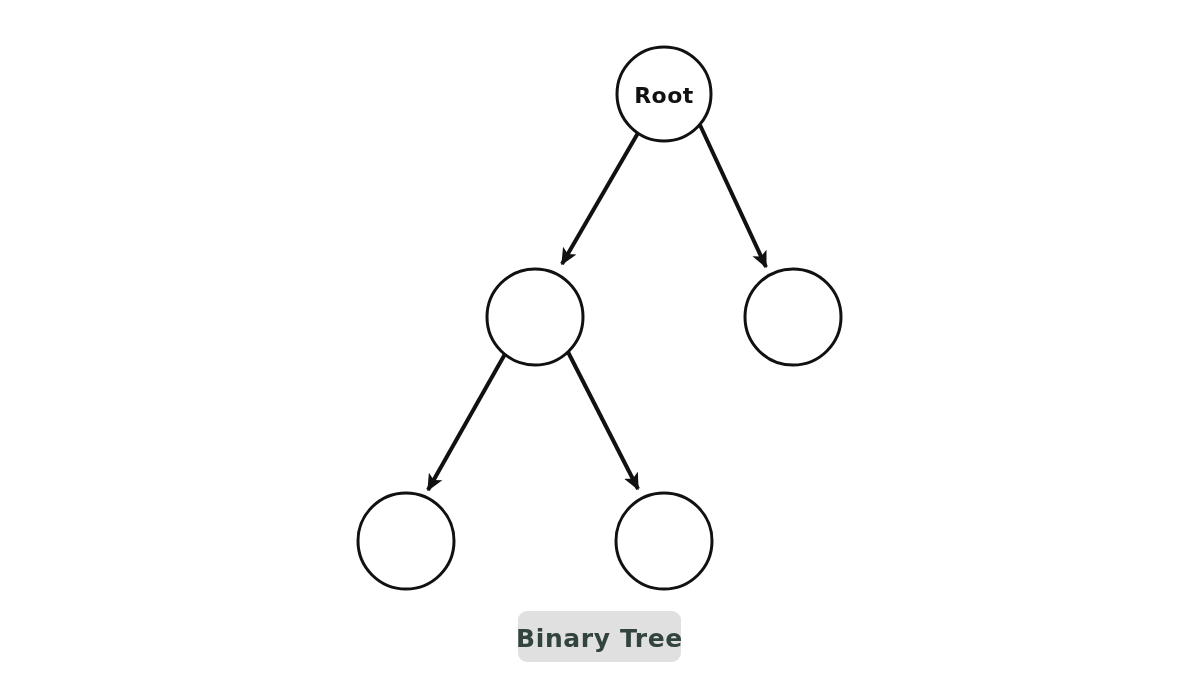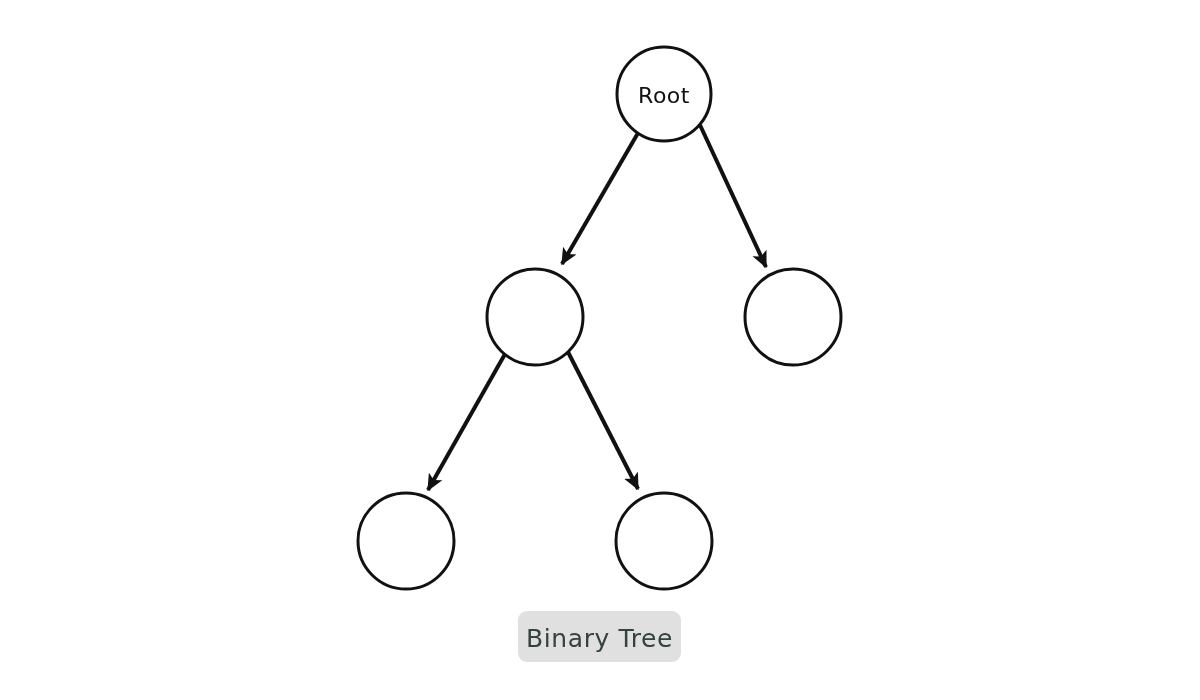--- a/index.html
+++ b/index.html
@@ -11,20 +11,21 @@
     width: 1200px;
     height: 700px;
     overflow: hidden;
     font-family: "DejaVu Sans", sans-serif;
   }
   #canvas-root {
     position: relative;
     width: 1200px;
     height: 688px;
     background: #ffffff;
+    font-weight: bold;
   }
   #tree-svg {
     position: absolute;
     left: 0;
     top: 0;
     display: block;
   }
   .node-circle {
     fill: #ffffff;
     stroke: #111111;

